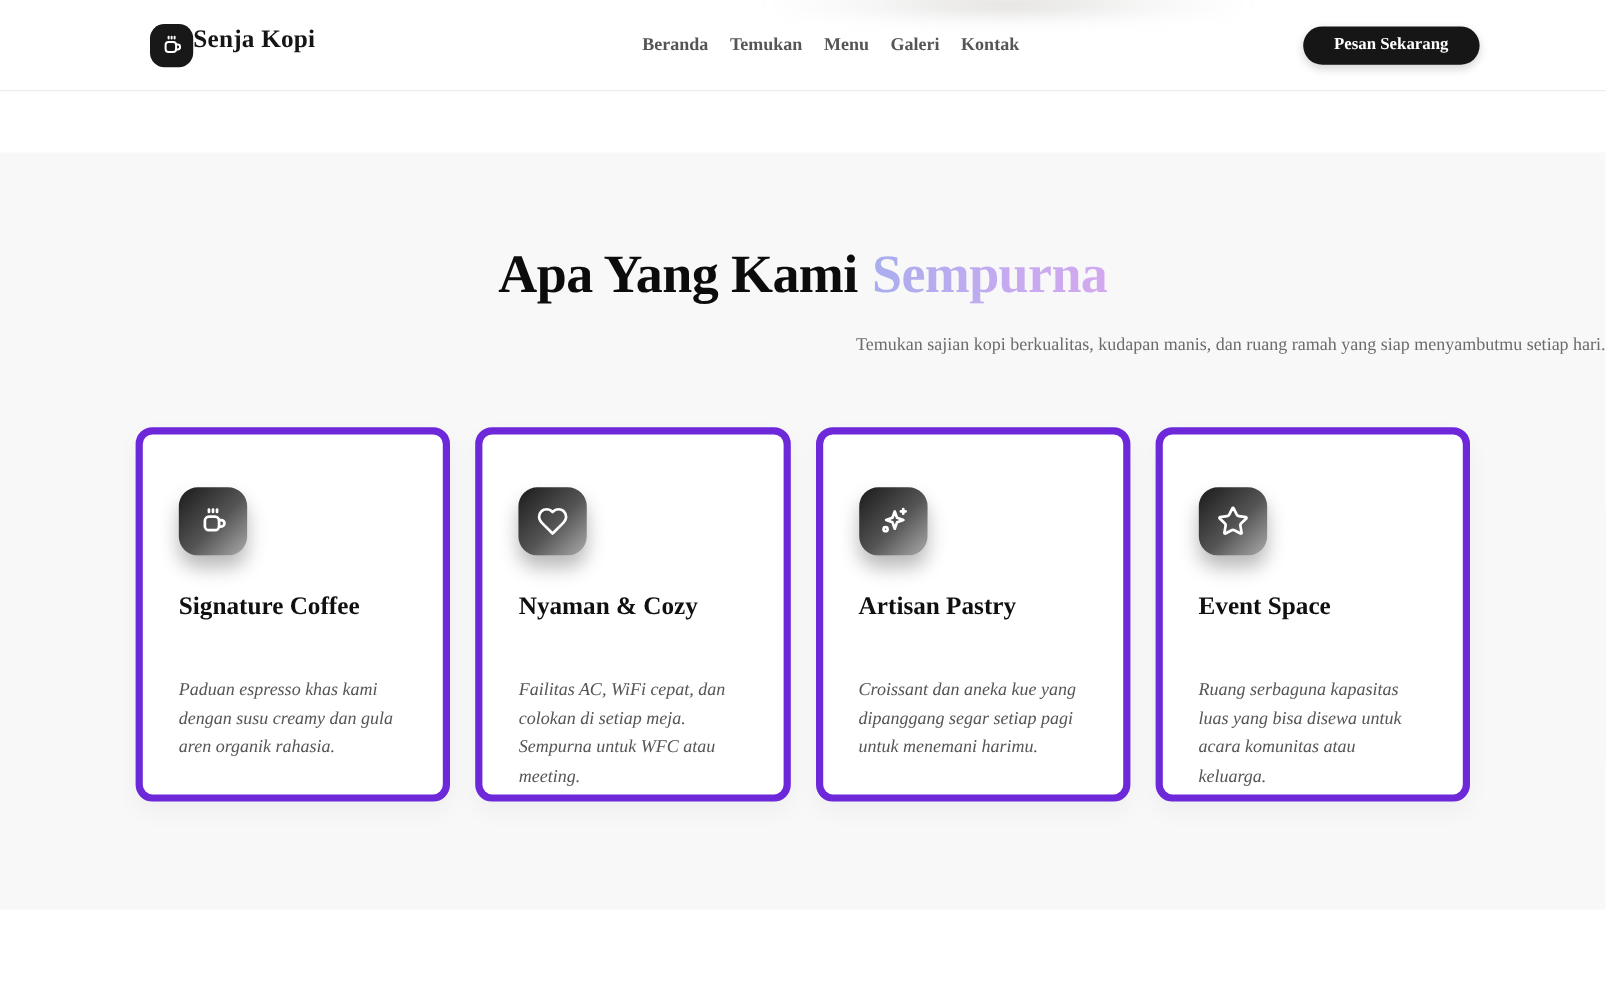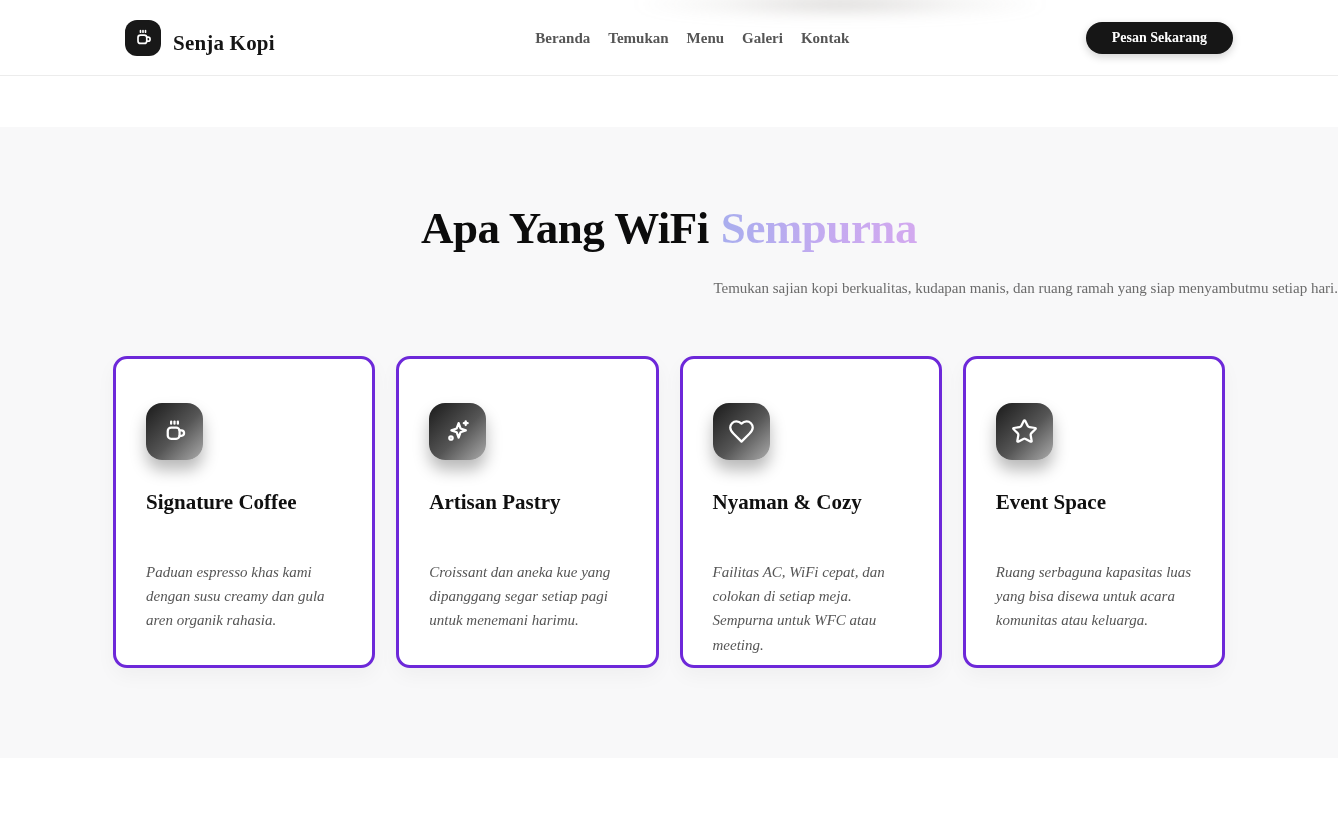--- a/index.html
+++ b/index.html
@@ -6,21 +6,21 @@
   html,body { width:1338px; height:836px; background:#ffffff; overflow:hidden;
     font-family:"Liberation Serif", serif; }
 
   
   .header { position:relative; height:76px; background:#ffffff;
     border-bottom:1px solid #ececec; display:flex; align-items:center;
     padding:0 105px 0 125px; z-index:5; }
   .header-smudge { position:absolute; top:-10px; left:630px; width:420px; height:28px;
     background:radial-gradient(closest-side, rgba(105,98,92,0.28), rgba(150,145,140,0.10) 60%, transparent);
     filter:blur(7px); pointer-events:none; }
-  .brand { display:flex; align-items:flex-end; gap:12px; cursor:pointer; }
+  .brand { display:flex; align-items:flex-start; cursor:pointer; }
   .logo-badge { width:36px; height:36px; border-radius:12px; background:#181818;
     display:flex; align-items:center; justify-content:center; }
   .logo-badge svg { width:20px; height:20px; }
   .brand-name { font-size:21px; font-weight:bold; color:#151515; letter-spacing:.2px; }
   .nav { position:absolute; left:50%; transform:translateX(2%); top:0; height:76px;
     display:flex; align-items:center; gap:18px; left:529px; }
   .nav a { text-decoration:none; color:#555; font-size:15px; font-weight:bold; cursor:pointer; }
   .cta-btn { margin-left:auto; background:#161616; color:#fff; border:none; cursor:pointer;
     font-family:"Liberation Serif", serif; font-weight:bold; font-size:14px;
     padding:8px 26px; border-radius:999px; box-shadow:0 3px 8px rgba(0,0,0,.18); }
@@ -31,21 +31,21 @@
   .offer-title { text-align:center; font-size:45px; font-weight:bold; color:#0c0c0c;
     letter-spacing:-.5px; line-height:1.15; }
   .accent-text { margin-left:12px;
     background:linear-gradient(90deg, #a9aeee 0%, #c4aaf0 55%, #d3a9ef 100%);
     -webkit-background-clip:text; background-clip:text; color:transparent;
     -webkit-text-fill-color:transparent; }
   .offer-subtitle { text-align:right; margin-top:25px; font-size:15px; color:#6b6b6b;padding-left:21px; }
 
   .cards { width:1112px; margin:59px auto 0; display:grid;
     grid-template-columns:repeat(4,1fr); gap:21px; }
-  .card { background:#ffffff; border:3px solid #6d28d9; border-radius:14px;
+  .card { background:#ffffff; border:6px solid #6d28d9; border-radius:14px;
     height:312px; padding:44px 30px 0; box-shadow:0 8px 20px rgba(0,0,0,.04); }
   .icon-tile { width:57px; height:57px; border-radius:16px;
     background:linear-gradient(135deg, #1a1a1a 0%, #555 55%, #ababab 100%);
     display:flex; align-items:center; justify-content:center;
     box-shadow:0 10px 16px rgba(0,0,0,.28); }
   .icon-tile svg { width:27px; height:27px; }
   .card h3 { margin-top:30px; font-size:21px; font-weight:bold; color:#101010; }
   .card p { margin-top:45px; font-size:15px; color:#555; line-height:1.62;font-style:italic; }
 
   svg.stroke-ico { fill:none; stroke:#fff; stroke-width:2; stroke-linecap:round; stroke-linejoin:round; }
@@ -76,21 +76,21 @@
     <a>Galeri</a>
     <a>Kontak</a>
   </nav>
 
   <button class="cta-btn">Pesan Sekarang</button>
 </div>
 
 <div class="spacer"></div>
 
 <div class="offer-section">
-  <h2 class="offer-title"><span>Apa Yang WiFi</span><span class="accent-text">Sempurna</span></h2>
+  <h2 class="offer-title"><span>Apa Yang Kami</span><span class="accent-text">Sempurna</span></h2>
   <div class="offer-subtitle">Temukan sajian kopi berkualitas, kudapan manis, dan ruang ramah yang siap menyambutmu setiap hari.</div>
 
   <div class="cards">
 
     <div class="card">
       <div class="icon-tile">
         <svg class="stroke-ico" viewBox="0 0 24 24">
           <line x1="9" y1="3.2" x2="9" y2="5"></line>
             <line x1="12" y1="3.2" x2="12" y2="5"></line>
             <line x1="15" y1="3.2" x2="15" y2="5"></line>
@@ -98,38 +98,38 @@
           <path d="M16.5 11h1.6a2.4 2.4 0 0 1 0 4.8h-1.6"></path>
         </svg>
       </div>
       <h3>Signature Coffee</h3>
       <p>Paduan espresso khas kami dengan susu creamy dan gula aren organik rahasia.</p>
     </div>
 
     <div class="card">
       <div class="icon-tile">
         <svg class="stroke-ico" viewBox="0 0 24 24">
+          <path d="M19 14c1.49-1.46 3-3.21 3-5.5A5.5 5.5 0 0 0 16.5 3c-1.76 0-3 .5-4.5 2-1.5-1.5-2.74-2-4.5-2A5.5 5.5 0 0 0 2 8.5c0 2.3 1.51 4.04 3 5.5l7 7Z"></path>
+        </svg>
+      </div>
+      <h3>Nyaman &amp; Cozy</h3>
+      <p>Failitas AC, WiFi cepat, dan colokan di setiap meja. Sempurna untuk WFC atau meeting.</p>
+    </div>
+
+    <div class="card">
+      <div class="icon-tile">
+        <svg class="stroke-ico" viewBox="0 0 24 24">
           <path d="M13 4.6 L14.7 9.3 L19.4 11 L14.7 12.7 L13 17.4 L11.3 12.7 L6.6 11 L11.3 9.3 Z"></path>
           <line x1="19.3" y1="2.9" x2="19.3" y2="6.3"></line>
             <line x1="17.6" y1="4.6" x2="21" y2="4.6"></line>
           <circle cx="6.2" cy="17.8" r="1.5"></circle>
         </svg>
       </div>
       <h3>Artisan Pastry</h3>
       <p>Croissant dan aneka kue yang dipanggang segar setiap pagi untuk menemani harimu.</p>
-    </div>
-
-    <div class="card">
-      <div class="icon-tile">
-        <svg class="stroke-ico" viewBox="0 0 24 24">
-          <path d="M19 14c1.49-1.46 3-3.21 3-5.5A5.5 5.5 0 0 0 16.5 3c-1.76 0-3 .5-4.5 2-1.5-1.5-2.74-2-4.5-2A5.5 5.5 0 0 0 2 8.5c0 2.3 1.51 4.04 3 5.5l7 7Z"></path>
-        </svg>
-      </div>
-      <h3>Nyaman &amp; Cozy</h3>
-      <p>Failitas AC, WiFi cepat, dan colokan di setiap meja. Sempurna untuk WFC atau meeting.</p>
     </div>
 
     <div class="card">
       <div class="icon-tile">
         <svg class="stroke-ico" viewBox="0 0 24 24">
           <path d="M11.525 2.295a.53.53 0 0 1 .95 0l2.31 4.679a2.123 2.123 0 0 0 1.595 1.16l5.166.756a.53.53 0 0 1 .294.904l-3.736 3.638a2.123 2.123 0 0 0-.611 1.878l.882 5.14a.53.53 0 0 1-.771.56l-4.618-2.428a2.122 2.122 0 0 0-1.973 0L6.396 21.01a.53.53 0 0 1-.77-.56l.881-5.139a2.122 2.122 0 0 0-.611-1.879L2.16 9.795a.53.53 0 0 1 .294-.906l5.165-.755a2.122 2.122 0 0 0 1.597-1.16z"></path>
         </svg>
       </div>
       <h3>Event Space</h3>
       <p>Ruang serbaguna kapasitas luas yang bisa disewa untuk acara komunitas atau keluarga.</p>

